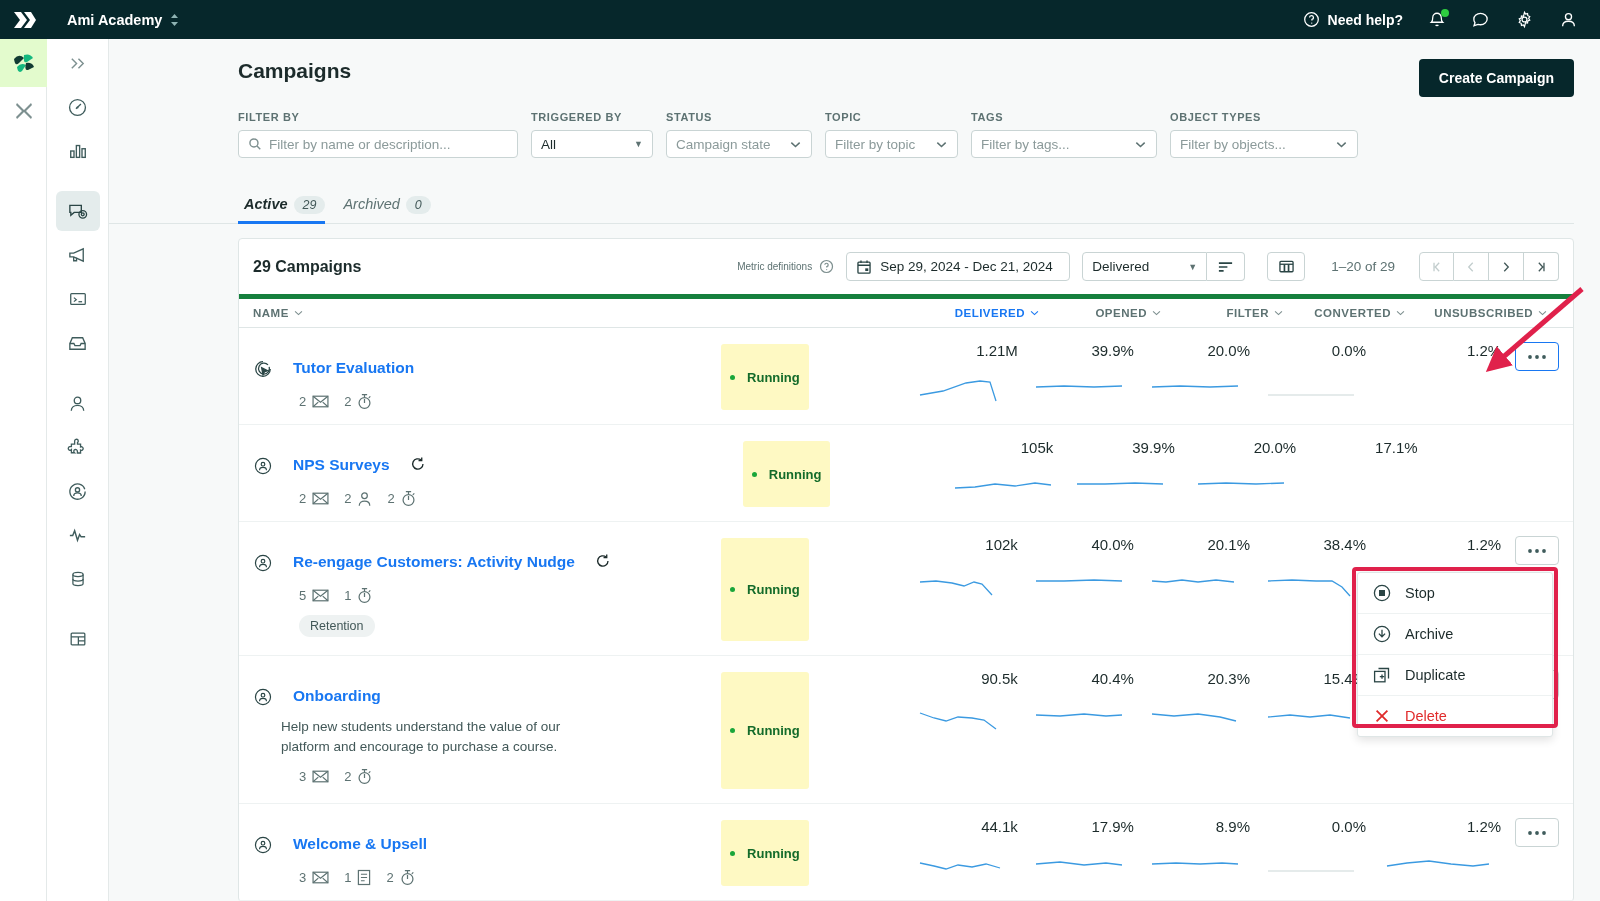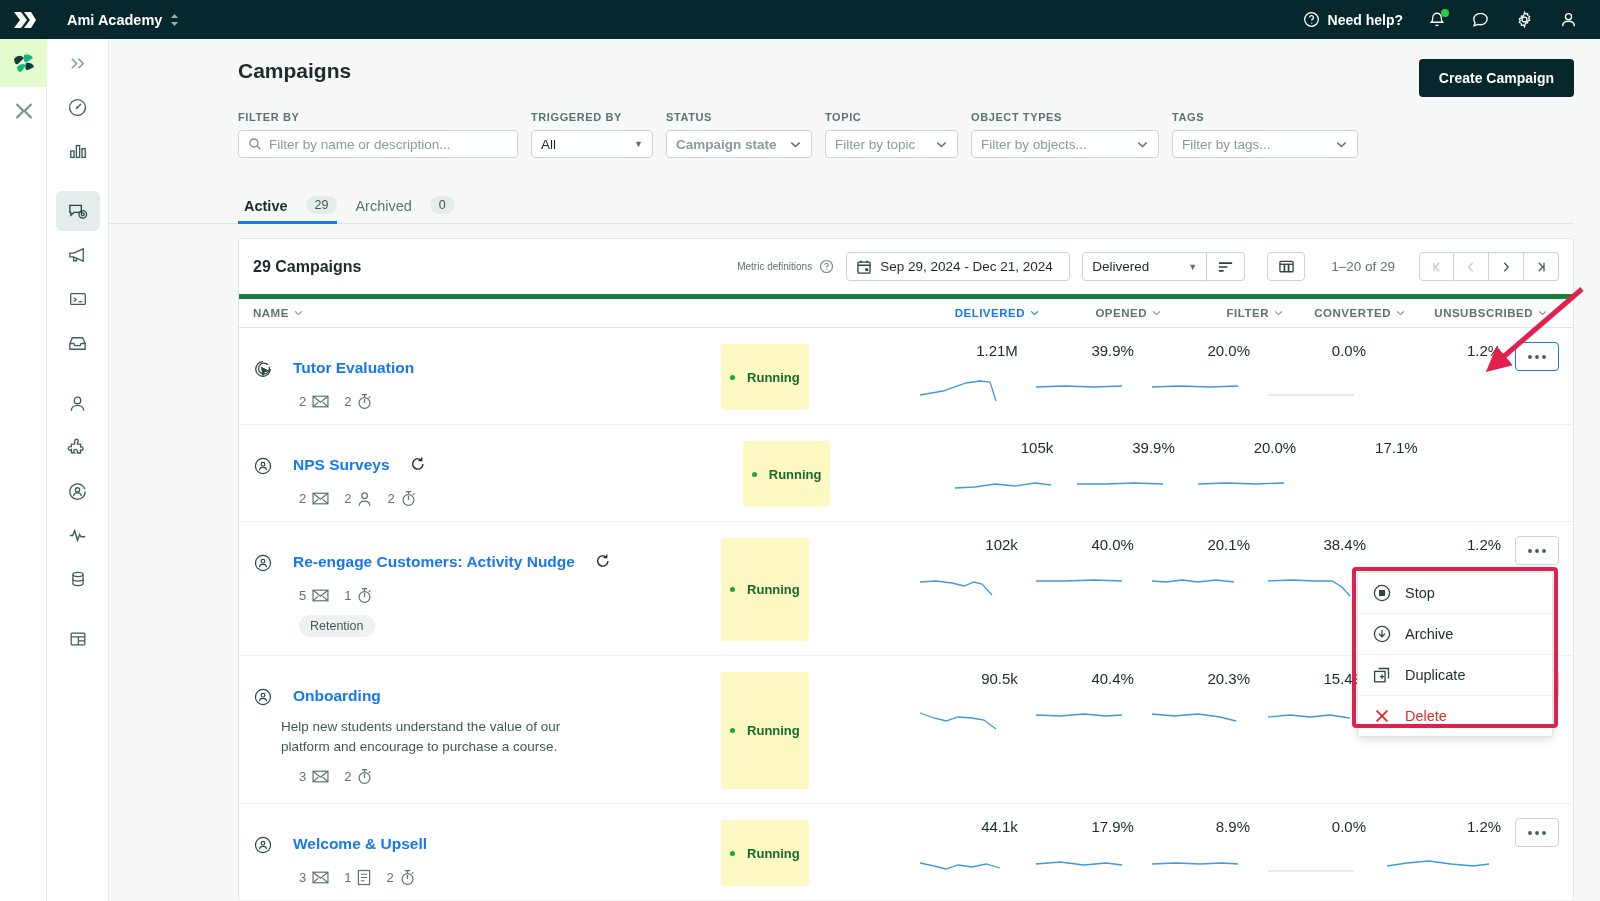--- a/index.html
+++ b/index.html
@@ -70,31 +70,31 @@
     font-size: 11px; letter-spacing: 0.6px; color: #5d7272; font-weight: bold;
     text-transform: uppercase; margin-bottom: 7px;
   }
   .fctl {
     height: 28px; border: 1px solid #c9d4d4; border-radius: 4px; background: #fff;
     display: flex; align-items: center; padding: 0 9px; font-size: 13.5px; color: #8b9a9a;
     gap: 7px;
   }
   .fctl.w280 { width: 280px; }
   .fctl.w122 { width: 122px; color: #1c2b2b; }
-  .fctl.w146 { width: 146px; font-weight: bold; }
+  .fctl.w146 { width: 146px; }
   .fctl.w133 { width: 133px; }
   .fctl.w186 { width: 186px; }
   .fctl.w188 { width: 188px; }
   .caret-sm { margin-left: auto; font-size: 9px; color: #5d7272; }
   .chev-dn { margin-left: auto; color: #5d7272; display: flex; }
   
   .tabs { display: flex; padding: 22px 0 0 129px; border-bottom: 1px solid #dfe6e6; margin: 0 26px 0 0; }
   .tab {
-    display: flex; align-items: flex-end; gap: 18px; padding: 0 12px 9px 6px;
-    font-size: 14.5px; color: #5d7272; position: relative; cursor: pointer;
+    display: flex; align-items: flex-start; gap: 6px; padding: 0 12px 9px 6px;
+    font-size: 14.5px; color: #5d7272; position: relative; cursor: pointer; font-style: italic;
   }
   .tab.active { color: #1c2b2b; font-weight: bold; }
   .tab.active::after {
     content: ""; position: absolute; left: 0; right: 12px; bottom: -1px;
     height: 3px; background: #1877f2;
   }
   .pill {
     background: #e4ecec; color: #425858; border-radius: 10px;
     font-size: 12.5px; font-weight: normal; padding: 2px 9px;
   }
@@ -386,34 +386,34 @@
       <div class="fctl w133">
         <span>Filter by topic</span>
         <span class="chev-dn">
           <svg width="13" height="13" viewBox="0 0 14 14" fill="none" stroke="#5d7272" stroke-width="1.6">
               <path d="M2.5 5l4.5 4.2L11.5 5"></path>
             </svg>
         </span>
       </div>
     </div>
     <div class="fgroup">
-      <div class="flabel">OBJECT TYPES</div>
-      <div class="fctl w188">
-        <span>Filter by objects...</span>
+      <div class="flabel">TAGS</div>
+      <div class="fctl w186">
+        <span>Filter by tags...</span>
         <span class="chev-dn">
           <svg width="13" height="13" viewBox="0 0 14 14" fill="none" stroke="#5d7272" stroke-width="1.6">
               <path d="M2.5 5l4.5 4.2L11.5 5"></path>
             </svg>
         </span>
       </div>
     </div>
     <div class="fgroup">
-      <div class="flabel">TAGS</div>
-      <div class="fctl w186">
-        <span>Filter by tags...</span>
+      <div class="flabel">OBJECT TYPES</div>
+      <div class="fctl w188">
+        <span>Filter by objects...</span>
         <span class="chev-dn">
           <svg width="13" height="13" viewBox="0 0 14 14" fill="none" stroke="#5d7272" stroke-width="1.6">
               <path d="M2.5 5l4.5 4.2L11.5 5"></path>
             </svg>
         </span>
       </div>
     </div>
   </div>
 
   <div class="tabs">

